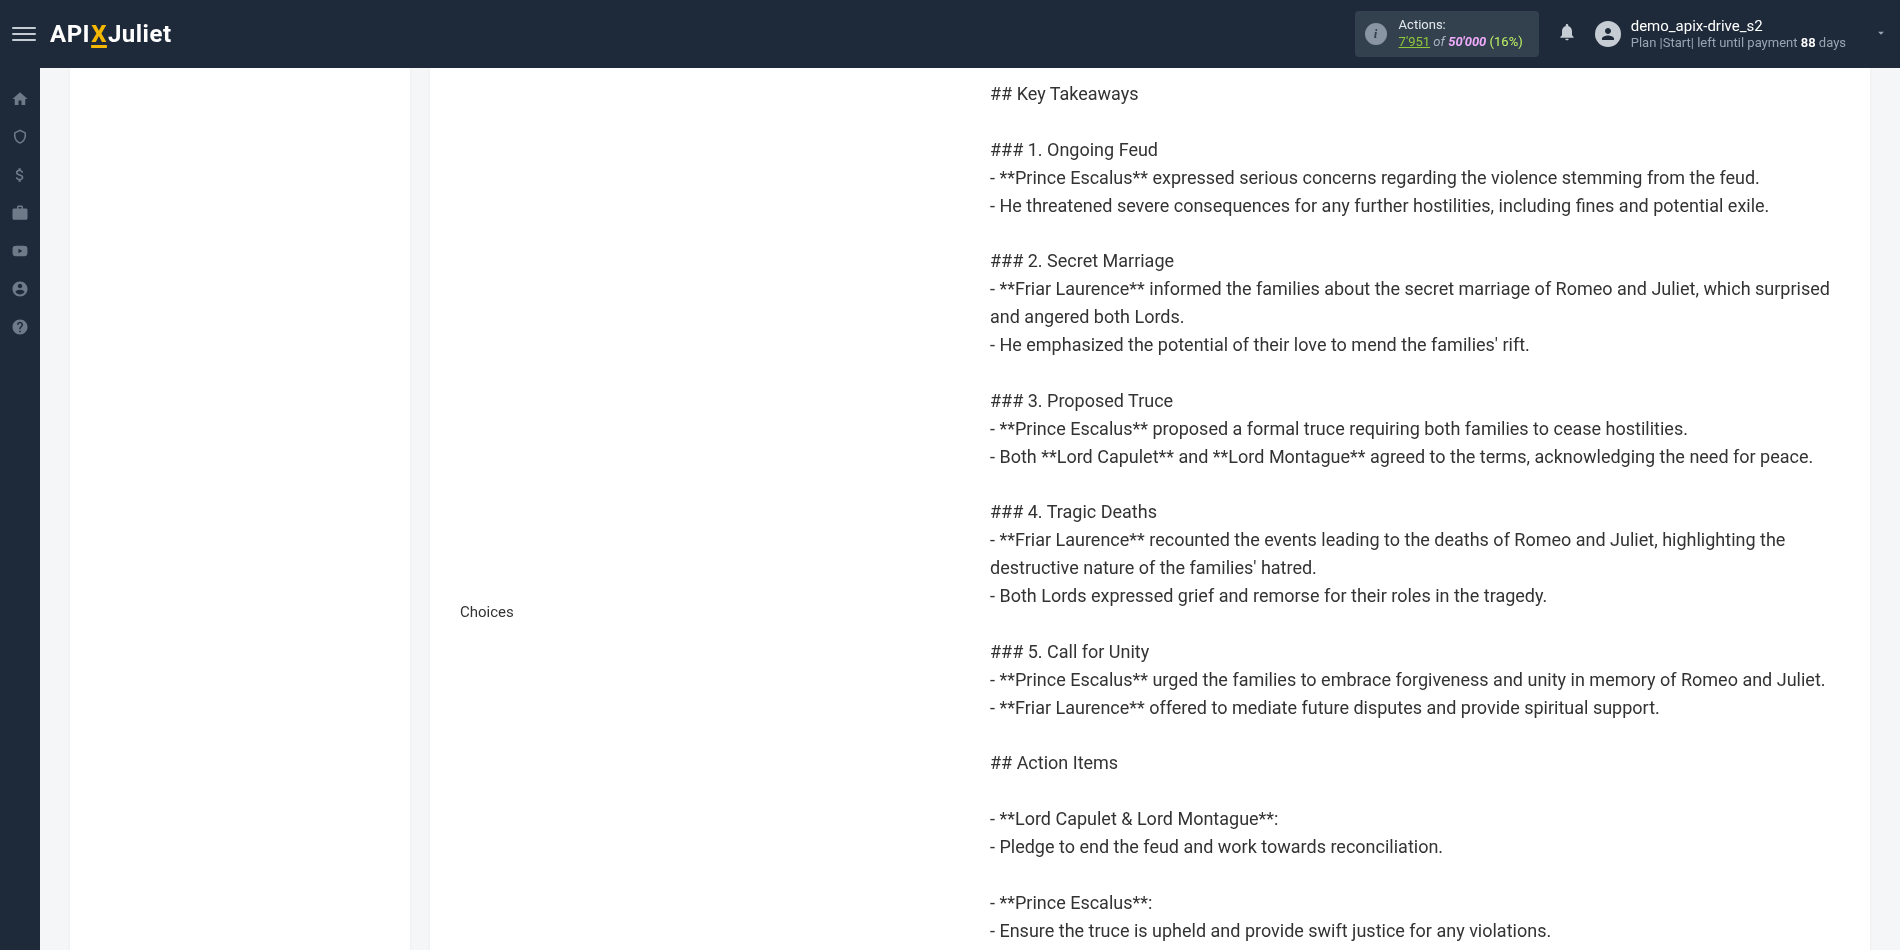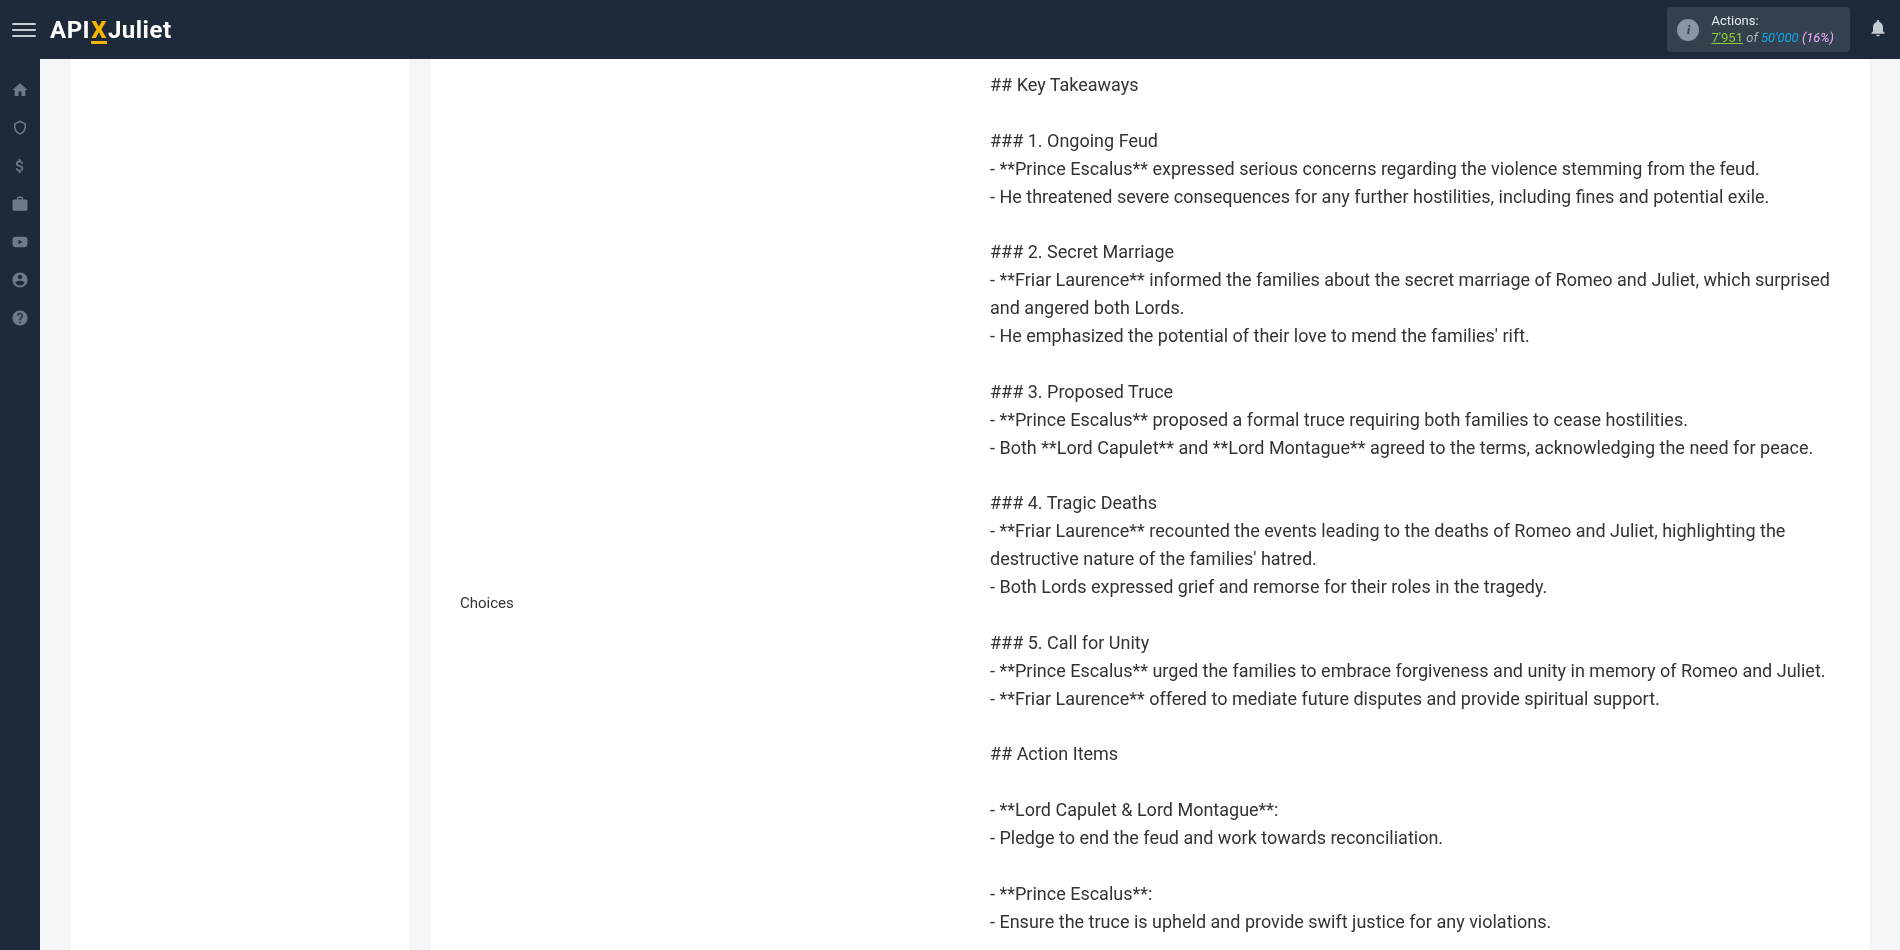--- a/index.html
+++ b/index.html
@@ -4,21 +4,21 @@
 <style>
 * { margin: 0; padding: 0; box-sizing: border-box; }
 body {
   font-family: -apple-system, BlinkMacSystemFont, "Segoe UI", Roboto, "Helvetica Neue", Arial, sans-serif;
   background: #f5f6f8;
   color: #333;
   overflow: hidden;
 }
 .topbar {
   background: #1e2a3a;
-  height: 59px;
+  height: 68px;
   display: flex;
   align-items: center;
   padding: 0 12px;
   color: #fff;
   position: relative;
   z-index: 10;
 }
 .menu-toggle {
   width: 24px;
   height: 24px;
@@ -80,22 +80,22 @@
   font-weight: 700;
   font-size: 13px;
   font-style: italic;
   font-family: Georgia, serif;
 }
 .actions-text { line-height: 1.3; }
 .actions-label { color: #e4e8ed; font-size: 13px; }
 .actions-stats { font-size: 13px; }
 .actions-used { color: #8fc93a; text-decoration: underline; }
 .actions-of { color: #aab3bf; font-style: italic; }
-.actions-total { color: #0ea5e9; font-style: italic; }
-.actions-pct { color: #f0abfc; font-style: italic; }
+.actions-total { color: #f0abfc; font-style: italic; font-weight: bold; }
+.actions-pct { color: #bef264; }
 .bell-icon svg { width: 20px; height: 20px; fill: #c6ccd4; }
 .user-block { display: flex; align-items: center; gap: 10px; }
 .avatar {
   width: 26px;
   height: 26px;
   border-radius: 50%;
   background: #c6ccd4;
   display: flex;
   align-items: center;
   justify-content: center;
@@ -192,20 +192,40 @@
           <span class="actions-total">50'000</span>
           <span class="actions-pct">(16%)</span>
         </div>
       </div>
     </div>
     <div class="bell-icon">
       <svg viewBox="0 0 24 24">
           <path d="M12 22c1.1 0 2-.9 2-2h-4c0 1.1.9 2 2 2zm6-6v-5c0-3.07-1.64-5.64-4.5-6.32V4c0-.83-.67-1.5-1.5-1.5s-1.5.67-1.5 1.5v.68C7.63 5.36 6 7.92 6 11v5l-2 2v1h16v-1l-2-2z"></path>
         </svg>
     </div>
+    <div class="user-block">
+      <div class="avatar">
+        <svg viewBox="0 0 24 24">
+            <path d="M12 12c2.21 0 4-1.79 4-4s-1.79-4-4-4-4 1.79-4 4 1.79 4 4 4zm0 2c-2.67 0-8 1.34-8 4v2h16v-2c0-2.66-5.33-4-8-4z"></path>
+          </svg>
+      </div>
+      <div class="user-text">
+        <div class="user-name">demo_apix-drive_s2</div>
+        <div class="user-sub">
+          <span>Plan |</span><span>Start</span><span>|  left until payment</span>
+          <span class="days-num">88</span>
+          <span>days</span>
+        </div>
+      </div>
+      <div class="chevron-down">
+        <svg viewBox="0 0 24 24">
+            <path d="M7 10l5 5 5-5z"></path>
+          </svg>
+      </div>
+    </div>
   </div>
 </div>
 
 <div class="layout">
   <div class="sidebar">
     <div class="side-item">
       <svg viewBox="0 0 24 24">
           <path d="M10 20v-6h4v6h5v-8h3L12 3 2 12h3v8z"></path>
         </svg>
     </div>

